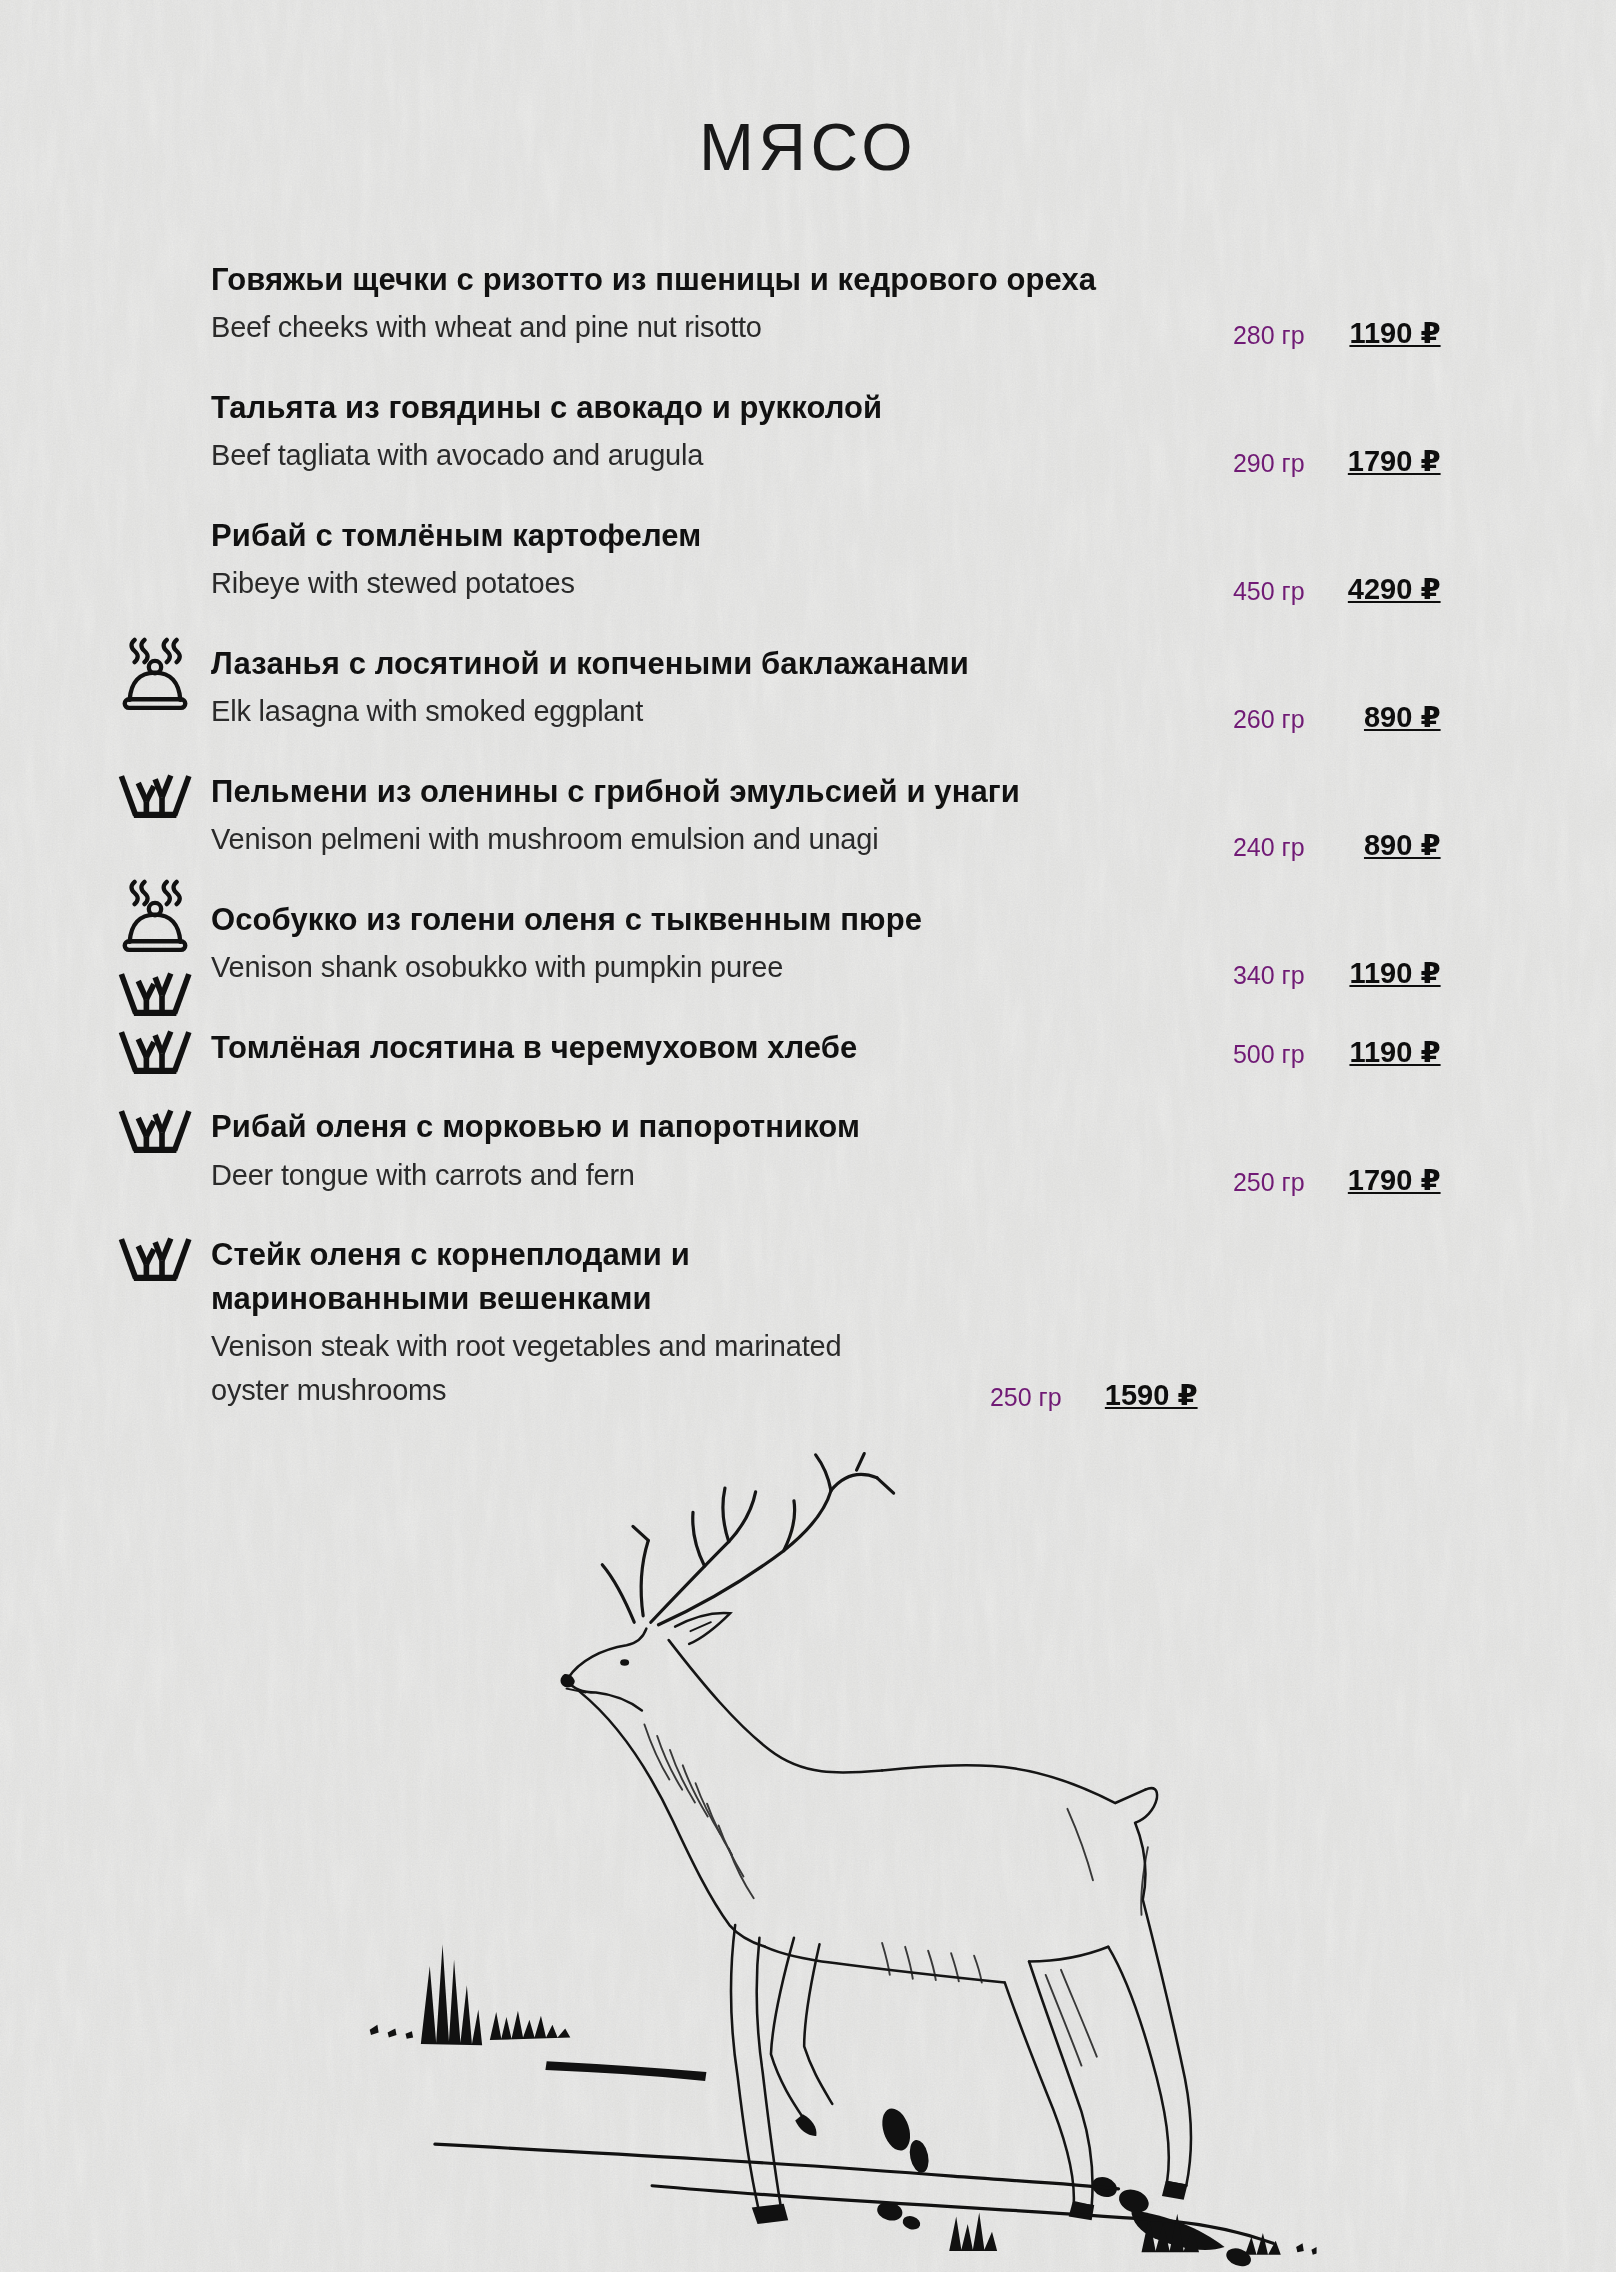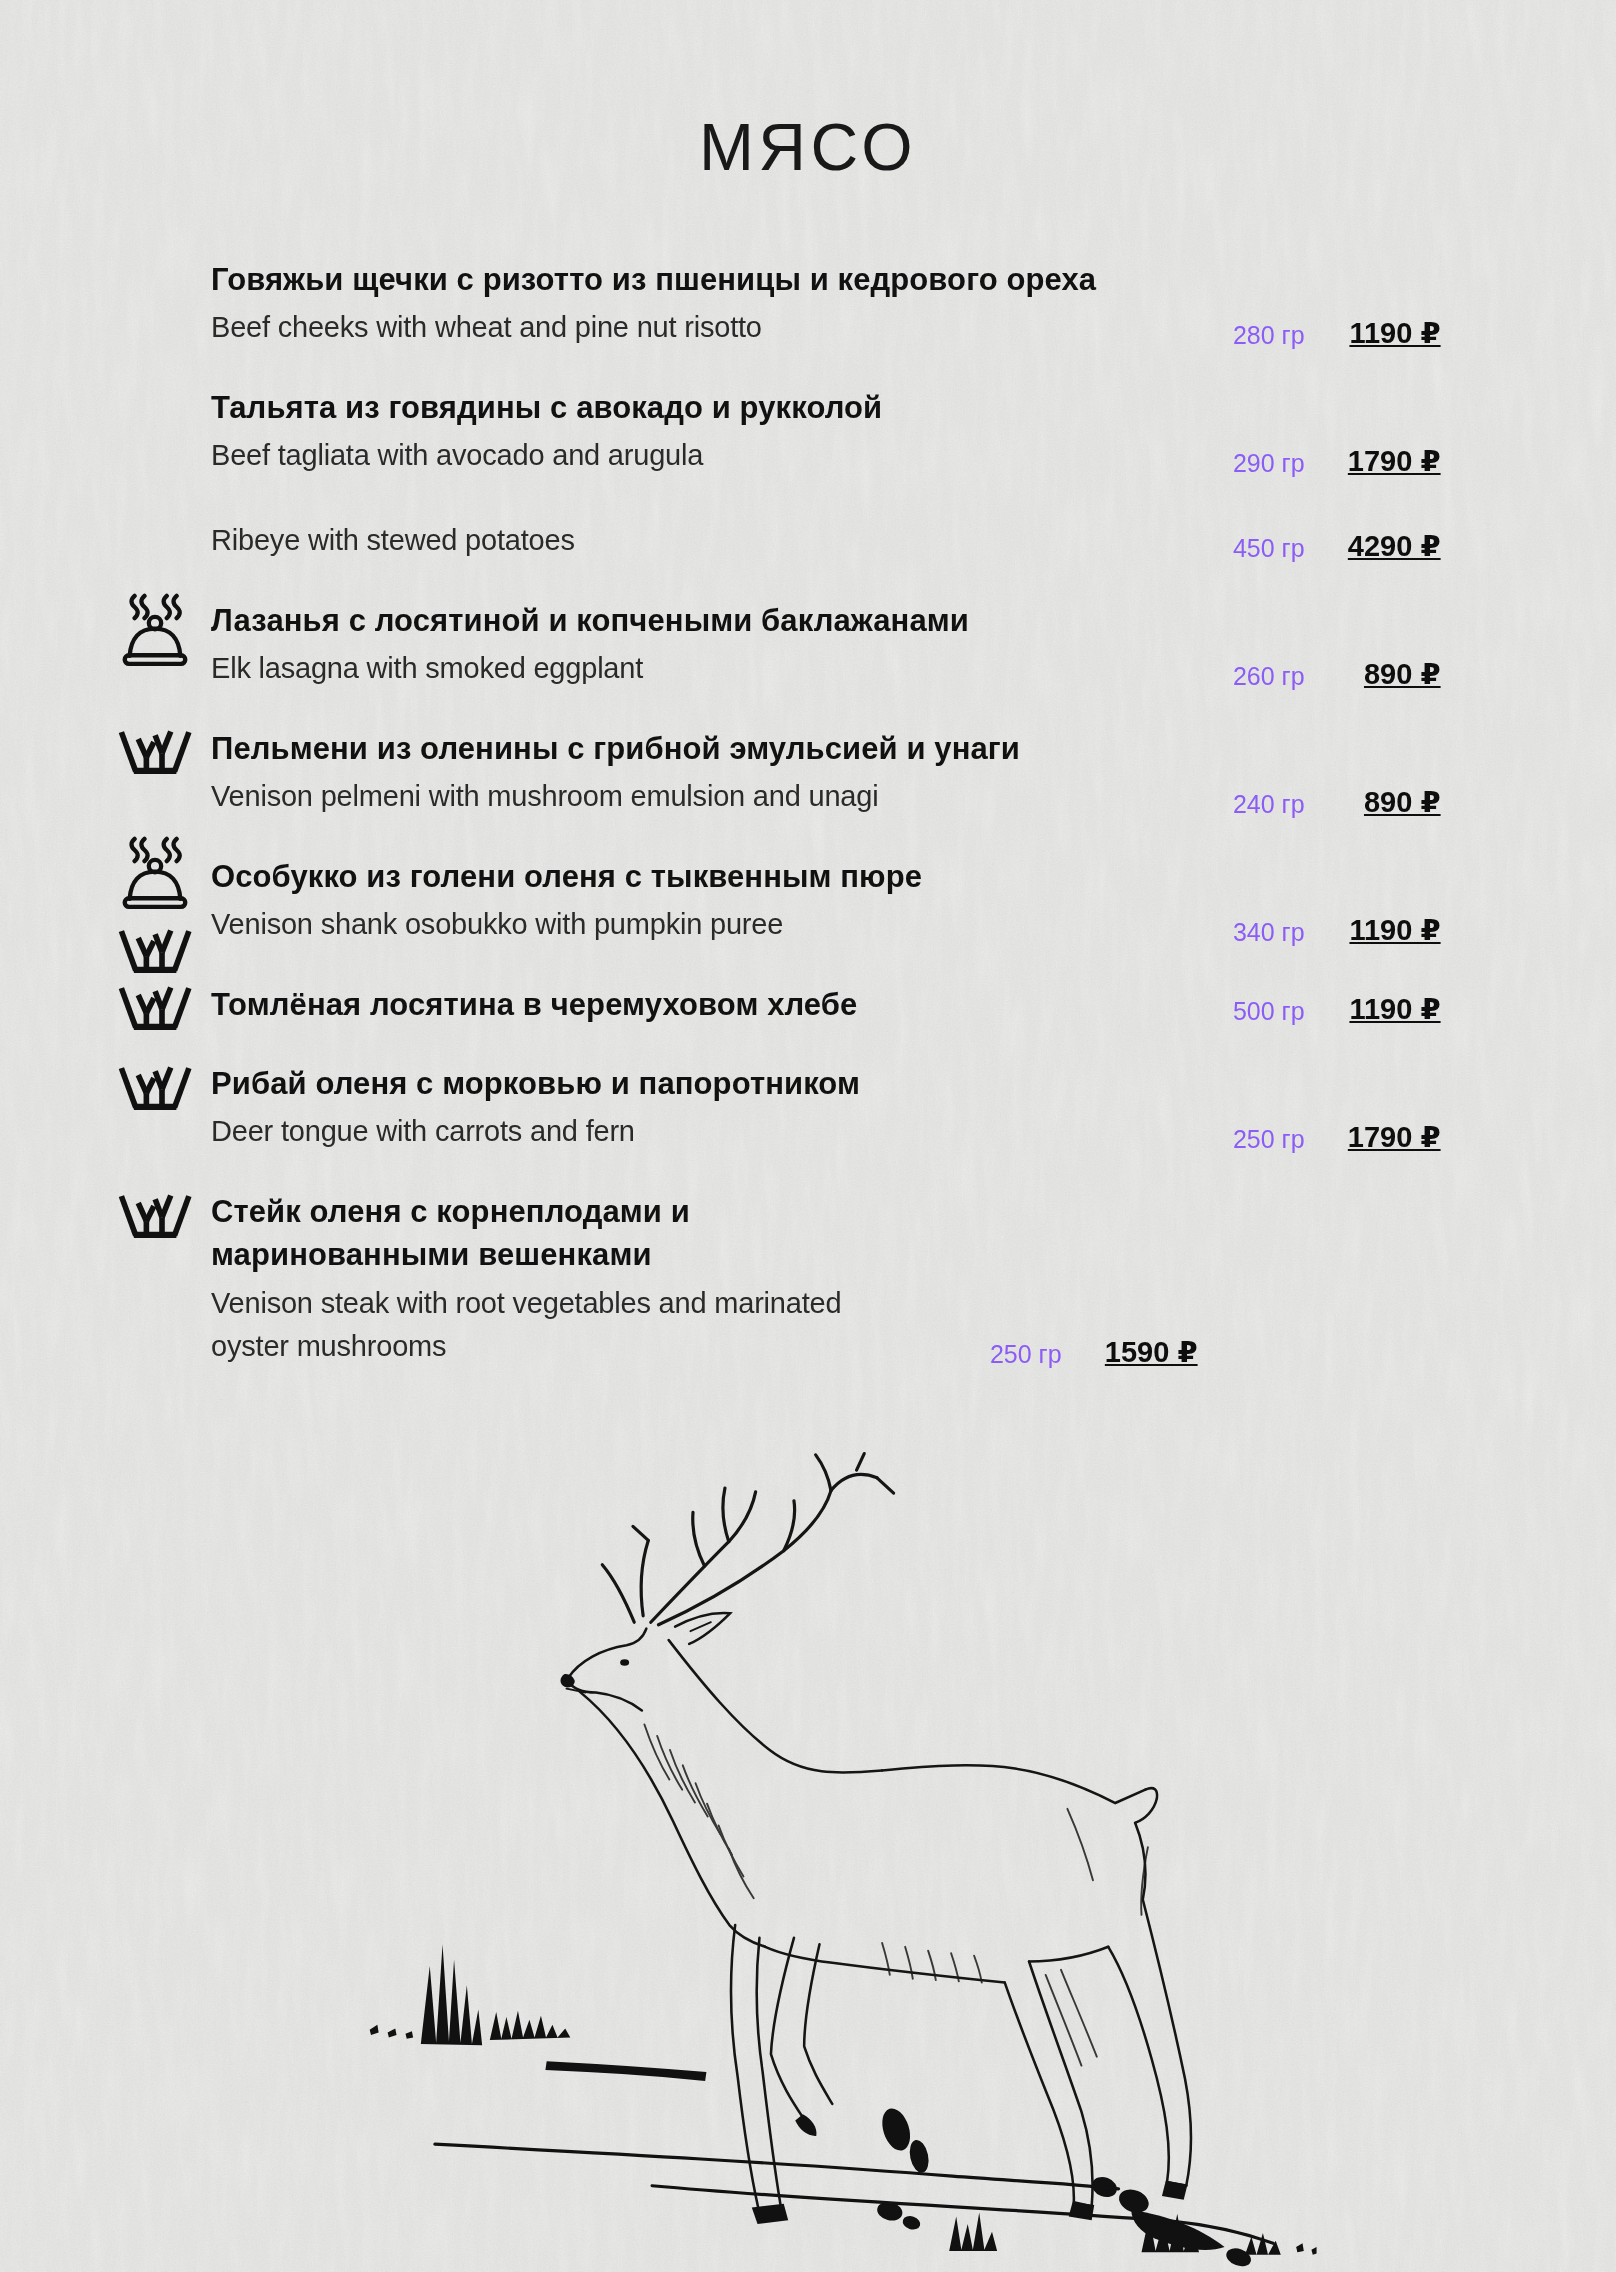--- a/index.html
+++ b/index.html
@@ -30,21 +30,21 @@
   .ru{
     font-size:31px;font-weight:700;line-height:1.4;
     color:#111;letter-spacing:0.1px;
   }
   .en{
     font-size:29px;font-weight:400;line-height:1.5;
     color:#2a2a2a;margin-top:5.1px;letter-spacing:-0.2px;
   }
   .weight{
     width:109px;text-align:right;font-size:25px;font-weight:400;
-    color:#8b5cf6;white-space:nowrap;
+    color:#701a75;white-space:nowrap;
   }
   .price{
     width:136px;text-align:right;font-size:29px;font-weight:700;
     color:#0e0e0e;white-space:nowrap;text-decoration:underline;
   }
   .icon-slot{
     position:absolute;left:-97px;top:-5.1px;width:81px;
     display:flex;flex-direction:column;align-items:center;gap:9px;
   }
   .item.two-icons .icon-slot{top:-19px;}
@@ -101,20 +101,21 @@
     </div>
     <div class="weight">290 гр</div>
     <div class="price">1790 ₽</div>
   </div>
       <div class="item">
     <div class="icon-slot">
       
       
     </div>
     <div class="names">
+      <div class="ru">Рибай с томлёным картофелем</div>
       <div class="en">Ribeye with stewed potatoes</div>
     </div>
     <div class="weight">450 гр</div>
     <div class="price">4290 ₽</div>
   </div>
       <div class="item">
     <div class="icon-slot">
       <svg width="68" height="75" viewBox="0 0 110 118">
         <g fill="none" stroke="#111" stroke-width="7" stroke-linecap="round">
           <path d="M22,3 q-10,9 0,18 q10,9 0,18"></path>

